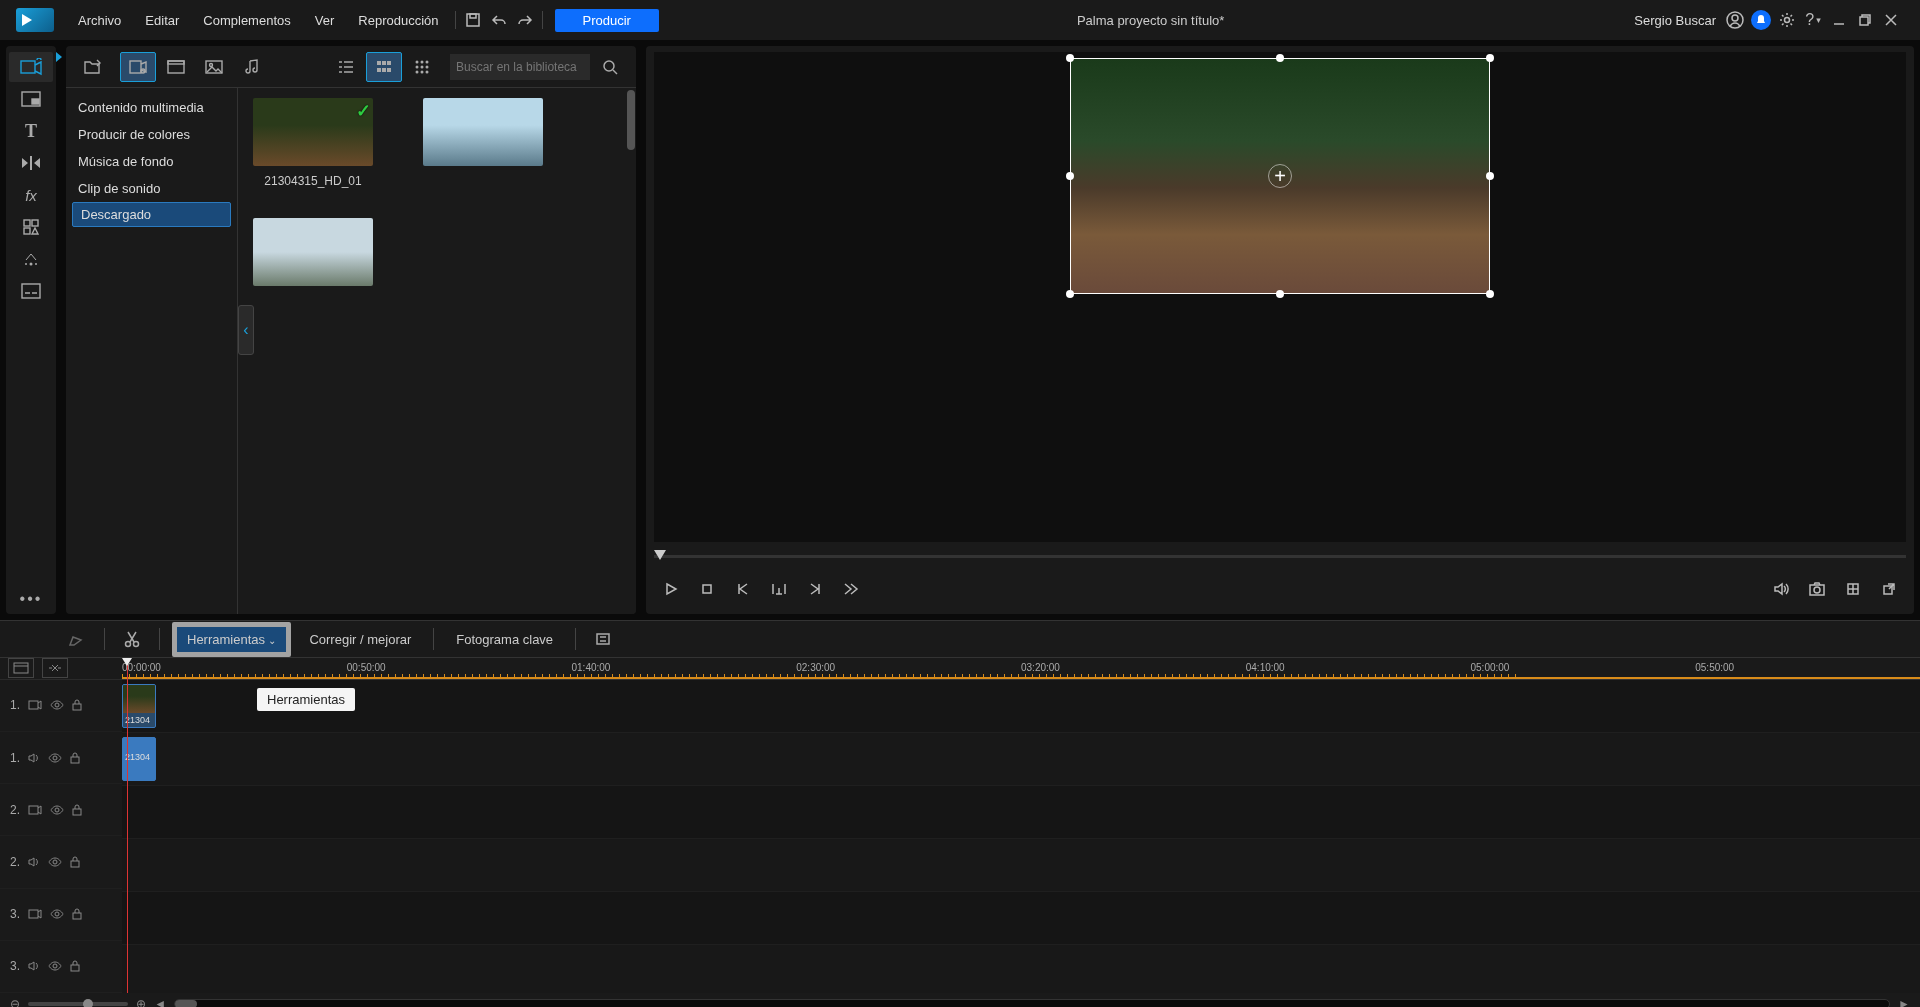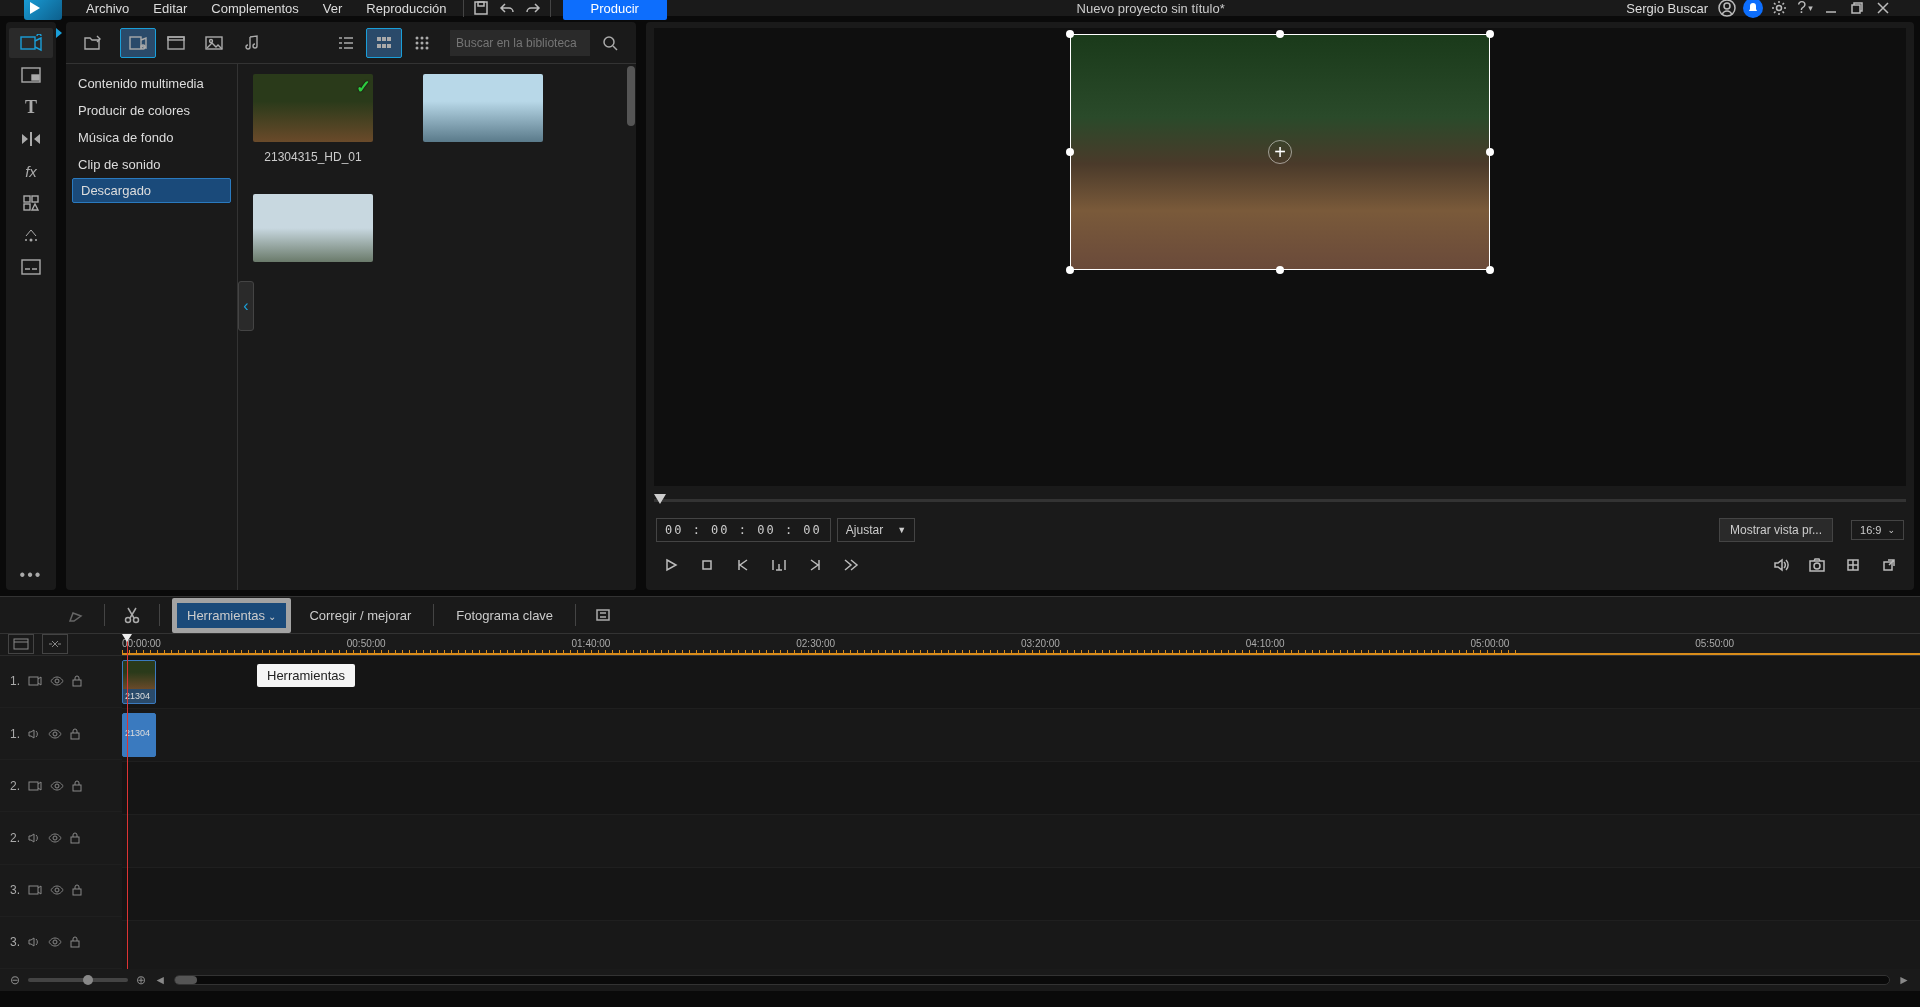--- a/index.html
+++ b/index.html
@@ -1,20 +1,20 @@
 <!DOCTYPE html>
 <html><head>
 <meta charset="utf-8">
 <style>
 *{margin:0;padding:0;box-sizing:border-box;font-family:"Segoe UI",Arial,sans-serif;user-select:none}
 html,body{width:1920px;height:1007px;background:#0a0a0a;color:#ccc;overflow:hidden}
 svg{display:block}
 
 
-#menubar{height:16px;background:#1a1a1a;display:flex;align-items:center;padding:0 24px;font-size:13px;color:#ddd}
+#menubar{height:40px;background:#1a1a1a;display:flex;align-items:center;padding:0 16px;font-size:13px;color:#ddd}
 #menubar .logo{width:38px;height:24px;background:linear-gradient(135deg,#1a9fd9,#0d5f8c);border-radius:3px;margin-right:12px;position:relative}
 #menubar .logo::after{content:"";position:absolute;left:6px;top:6px;width:0;height:0;border-left:10px solid #fff;border-top:6px solid transparent;border-bottom:6px solid transparent}
 #menubar .menu{padding:6px 12px;cursor:pointer}
 #menubar .iconbtn{width:26px;height:26px;display:flex;align-items:center;justify-content:center;cursor:pointer;color:#bbb}
 #menubar .sep{width:1px;height:18px;background:#444;margin:0 4px}
 #menubar .produce{background:#0d6efd;color:#fff;padding:4px 28px;border-radius:2px;margin:0 8px;font-size:13px;cursor:pointer}
 #menubar .title{flex:1;text-align:center;color:#ccc;font-size:13px}
 #menubar .user{font-size:13px;color:#ddd;margin-right:6px}
 #menubar .bell{background:#0d6efd;border-radius:50%;width:20px;height:20px;display:flex;align-items:center;justify-content:center}
 
@@ -144,21 +144,21 @@
         <path d="M6 3 2 7l4 4M2 7h8a4 4 0 014 4"></path>
       </svg>
     </div>
   <div class="iconbtn">
       <svg width="16" height="14" viewBox="0 0 16 14" fill="none" stroke="currentColor" stroke-width="1.5">
         <path d="M10 3l4 4-4 4M14 7H6a4 4 0 00-4 4"></path>
       </svg>
     </div>
   <div class="sep"></div>
   <div class="produce">Producir</div>
-  <div class="title">Nuevo proyecto sin título*</div>
+  <div class="title">Palma proyecto sin título*</div>
   <div class="user">Sergio Buscar</div>
   <div class="iconbtn">
       <svg width="18" height="18" viewBox="0 0 18 18" fill="none" stroke="currentColor" stroke-width="1.5">
         <circle cx="9" cy="9" r="8"></circle>
         <circle cx="9" cy="7" r="3"></circle>
         <path d="M4 16c1-3 3-4 5-4s4 1 5 4"></path>
       </svg>
     </div>
   <div class="iconbtn">
       <div class="bell">
@@ -355,34 +355,20 @@
         <div class="handle h-mr"></div>
         <div class="handle h-bl"></div>
         <div class="handle h-bm"></div>
         <div class="handle h-br"></div>
         <div class="center-cross">+</div>
       </div>
     </div>
     <div id="pv-scrub">
       <div class="track"></div>
       <div class="knob"></div>
-    </div>
-    <div id="pv-controls">
-      <div class="tc">00 : 00 : 00 : 00</div>
-      <div class="dd">
-          <span>Ajustar</span>
-          <span style="font-size:9px">▼</span>
-        </div>
-      <div style="flex:1"></div>
-      <div class="show">Mostrar vista pr...</div>
-      <div style="width:6px"></div>
-      <div class="aspect">
-          <span>16:9</span>
-          <span style="font-size:9px">⌄</span>
-        </div>
     </div>
     <div id="pv-transport">
       <div class="pvbtn">
           <svg width="14" height="14" viewBox="0 0 14 14" fill="none" stroke="currentColor" stroke-width="1.5">
             <path d="M3 2l9 5-9 5z"></path>
           </svg>
         </div>
       <div class="pvbtn">
           <svg width="12" height="12" viewBox="0 0 12 12" fill="none" stroke="currentColor" stroke-width="1.5">
             <rect x="2" y="2" width="8" height="8"></rect>

